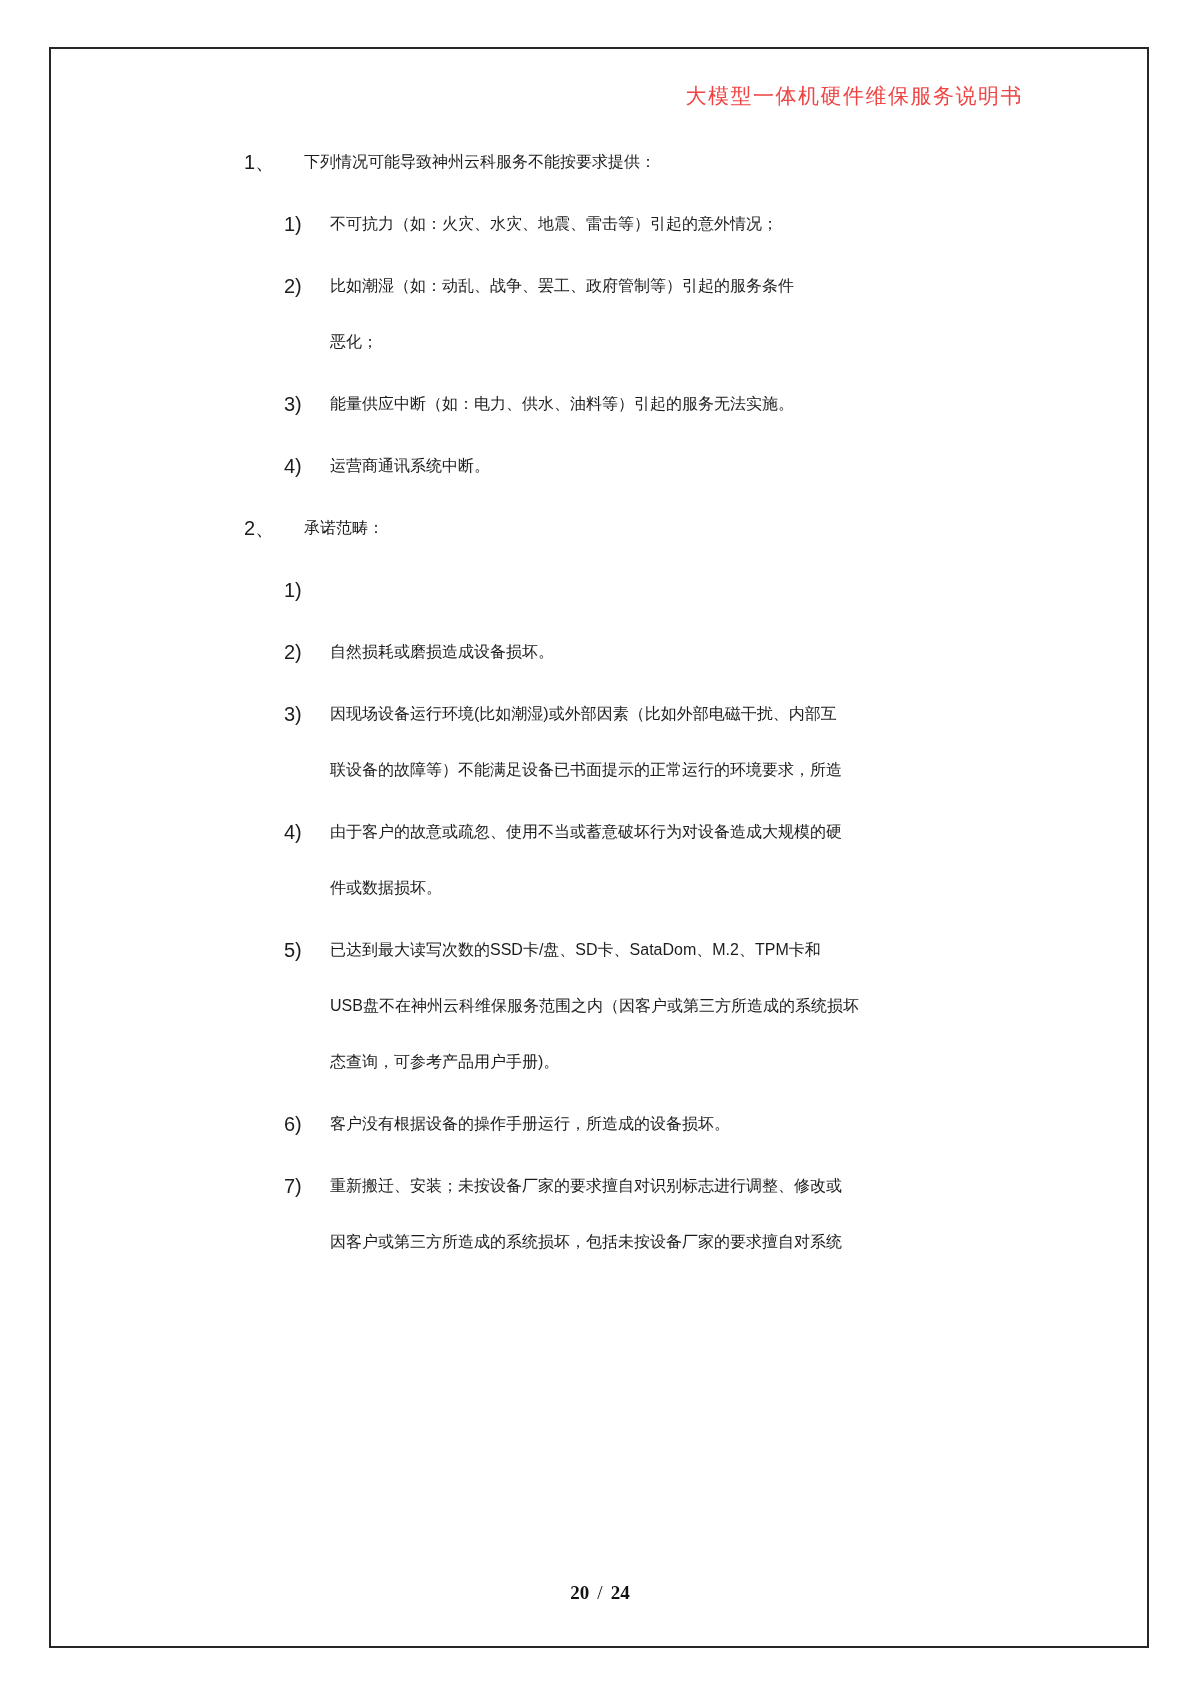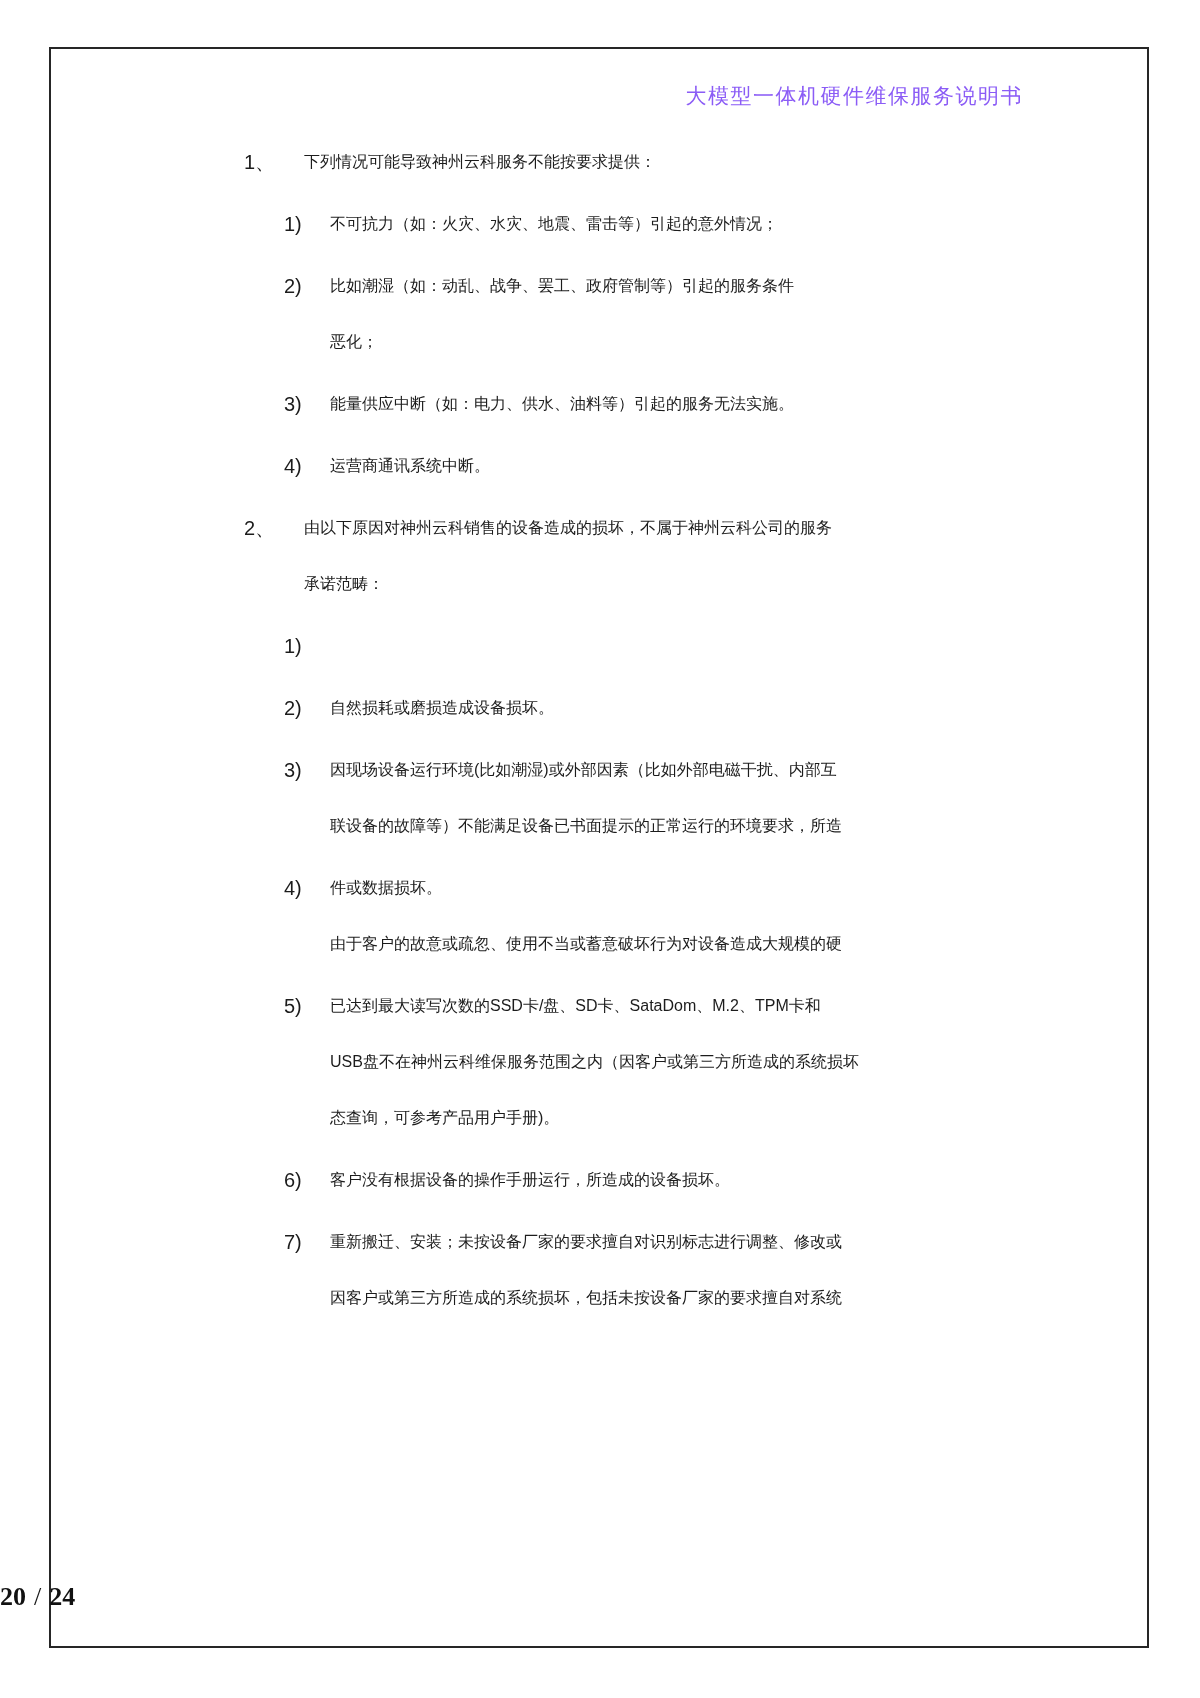--- a/index.html
+++ b/index.html
@@ -23,21 +23,21 @@
     height: 1601px;
     border: 2px solid #262626;
     box-sizing: border-box;
   }
   .header-title {
     position: absolute;
     top: 82px;
     right: 177px;
     font-family: "Liberation Serif", serif;
     font-size: 21px;
-    color: #8b5cf6;
+    color: #ef4444;
     letter-spacing: 1.5px;
     white-space: nowrap;
   }
   .content {
     position: absolute;
     top: 134px;
     left: 0;
     width: 1200px;
   }
   .item {
@@ -62,22 +62,23 @@
     font-size: 16px;
     line-height: 56px;
     color: #1c1c1c;
     white-space: nowrap;
   }
   .footer {
     position: absolute;
     top: 1582px;
     left: 0;
     width: 1200px;
+    text-align: center;
     font-family: "Liberation Serif", serif;
-    font-size: 26px;
+    font-size: 19px;
     color: #111111;
   }
   .footer .num { font-weight: bold; }
   .footer .sep { margin: 0 8px; font-weight: normal; }
 </style>
 </head>
 <body>
 
 <div class="page">
   <div class="page-border"></div>
@@ -112,21 +113,20 @@
       </div>
       <div class="item l2">
         <span class="marker">4)</span>
         <div class="lines">
           <div class="line">运营商通讯系统中断。</div>
         </div>
       </div>
       <div class="item l1">
         <span class="marker">2、</span>
         <div class="lines">
-          <div class="line">由以下原因对神州云科销售的设备造成的损坏，不属于神州云科公司的服务</div>
           <div class="line">承诺范畴：</div>
         </div>
       </div>
       <div class="item l2 wide">
         <span class="marker">1)</span>
       </div>
       <div class="item l2">
         <span class="marker">2)</span>
         <div class="lines">
           <div class="line">自然损耗或磨损造成设备损坏。</div>
@@ -135,22 +135,22 @@
       <div class="item l2">
         <span class="marker">3)</span>
         <div class="lines">
           <div class="line">因现场设备运行环境(比如潮湿)或外部因素（比如外部电磁干扰、内部互</div>
           <div class="line">联设备的故障等）不能满足设备已书面提示的正常运行的环境要求，所造</div>
         </div>
       </div>
       <div class="item l2">
         <span class="marker">4)</span>
         <div class="lines">
+          <div class="line">由于客户的故意或疏忽、使用不当或蓄意破坏行为对设备造成大规模的硬</div>
           <div class="line">件或数据损坏。</div>
-          <div class="line">由于客户的故意或疏忽、使用不当或蓄意破坏行为对设备造成大规模的硬</div>
         </div>
       </div>
       <div class="item l2">
         <span class="marker">5)</span>
         <div class="lines">
           <div class="line">已达到最大读写次数的SSD卡/盘、SD卡、SataDom、M.2、TPM卡和</div>
           <div class="line">USB盘不在神州云科维保服务范围之内（因客户或第三方所造成的系统损坏</div>
           <div class="line">态查询，可参考产品用户手册)。</div>
         </div>
       </div>

